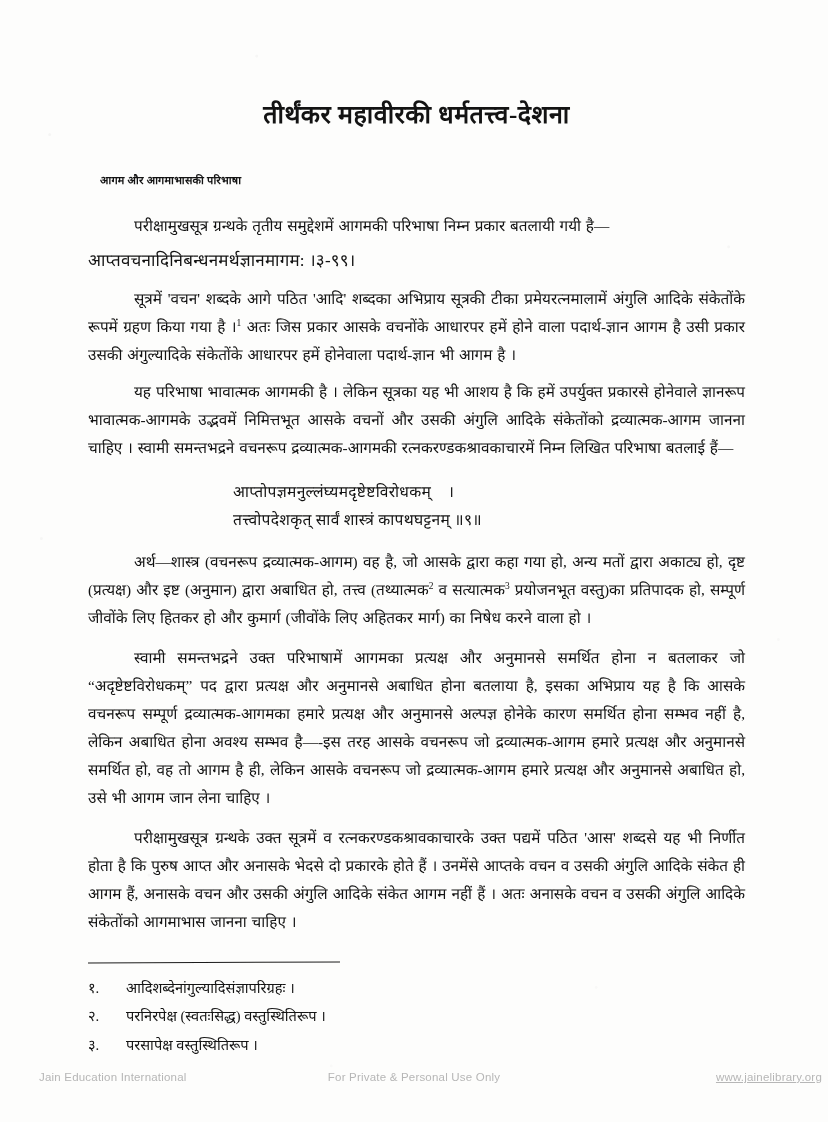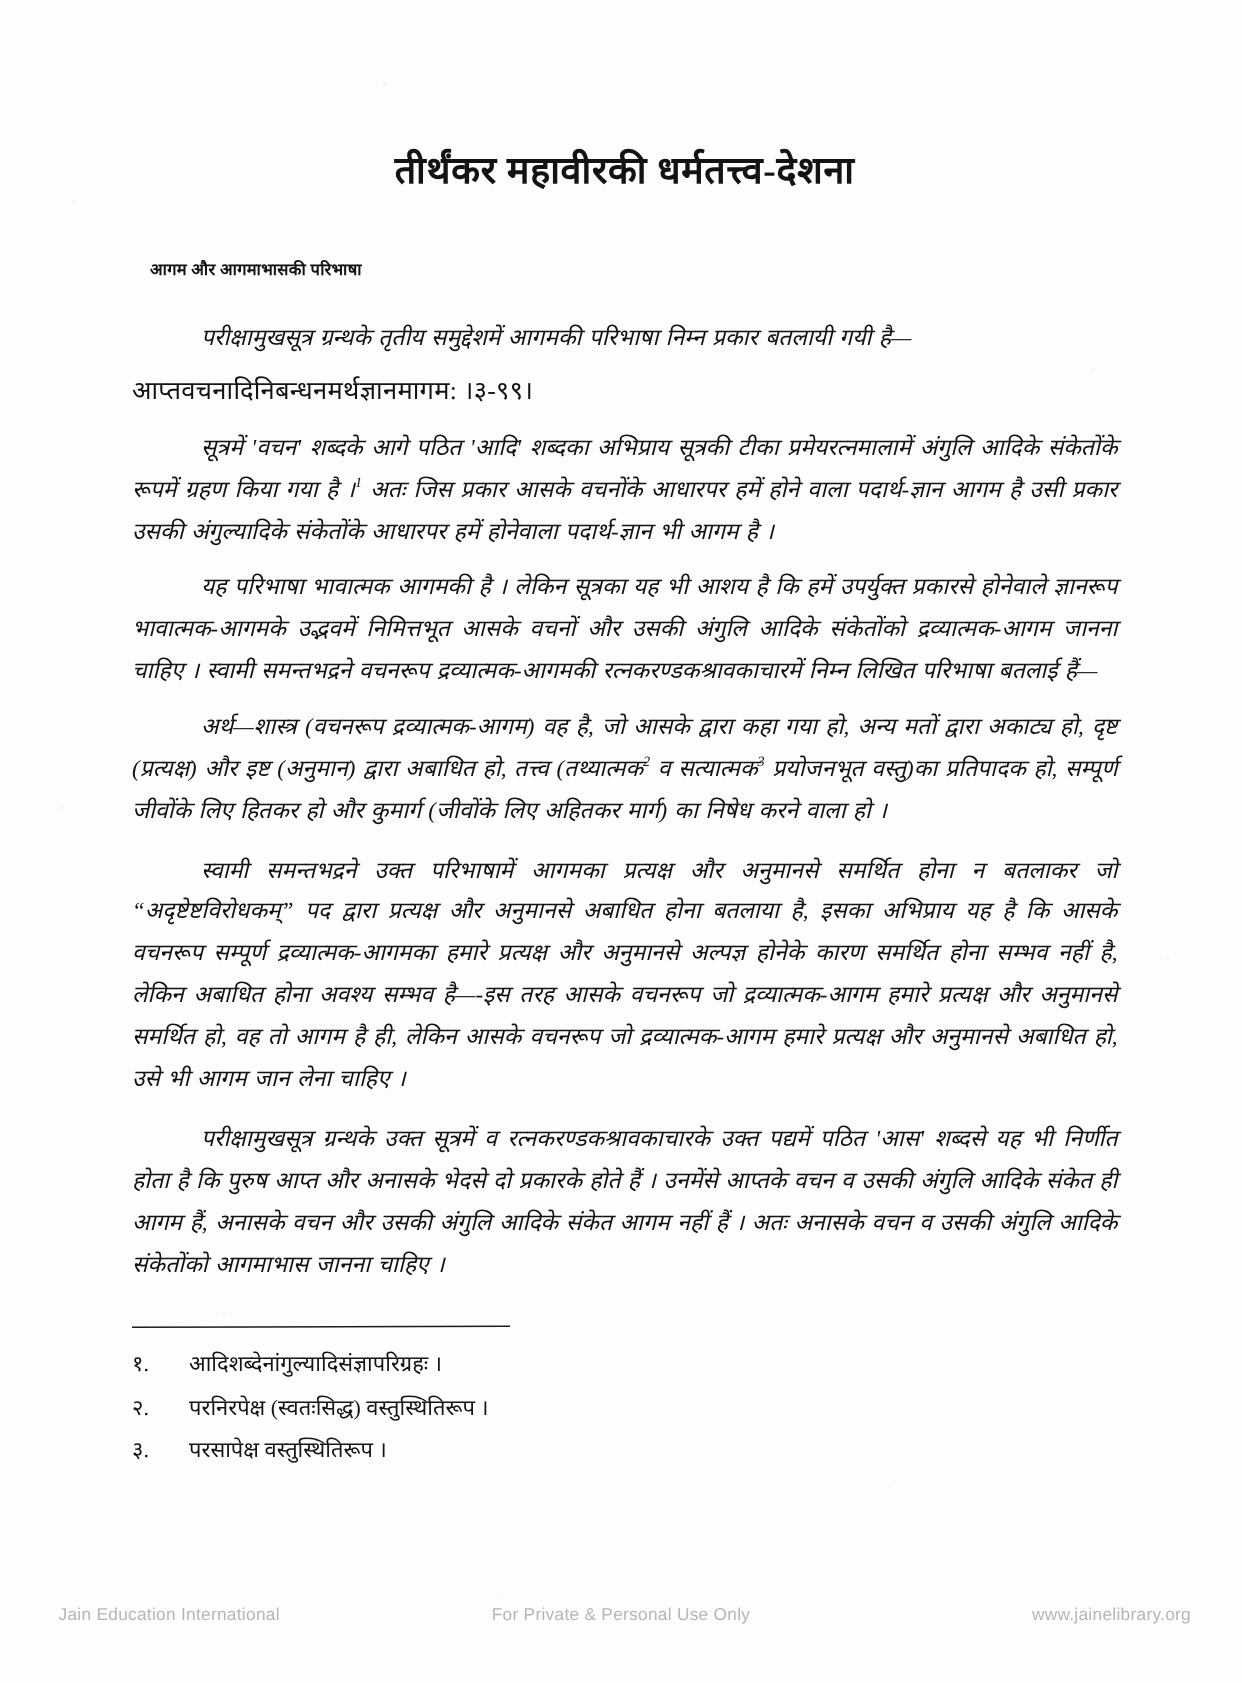--- a/index.html
+++ b/index.html
@@ -65,21 +65,20 @@
 
   p.body {
     margin: 0;
     padding-top: 12px;
     font-size: 15.3px;
     line-height: 1.83;
     color: #121212;
     text-align: justify;
     text-indent: 46px;
     word-spacing: 1px;
-    font-style: italic;
   }
   p.body.tight { padding-top: 9px; }
 
   .sutra {
     margin: 0;
     padding-top: 5px;
     font-size: 17px;
     line-height: 1.83;
     color: #121212;
     text-align: left;
@@ -137,21 +136,21 @@
     height: 22px;
     display: flex;
     align-items: center;
     font-family: "Liberation Sans", sans-serif;
     font-size: 11.5px;
     color: #b6b6b6;
     letter-spacing: 0.2px;
   }
   .footer .f-left  { position: absolute; left: 18px; margin-left: 21px; }
   .footer .f-mid   { position: absolute; left: 50%; transform: translateX(-50%); }
-  .footer .f-right { position: absolute; right: 34px; }
+  .footer .f-right { position: absolute; right: 6px; text-decoration: underline; }
 </style>
 </head>
 <body>
 
 <div class="page">
   <div class="scan-noise"></div>
 
   <div class="sheet">
 
     <h1 class="title">तीर्थंकर महावीरकी धर्मतत्त्व-देशना</h1>
@@ -160,20 +159,24 @@
 
     <p class="body">परीक्षामुखसूत्र ग्रन्थके तृतीय समुद्देशमें आगमकी परिभाषा निम्न प्रकार बतलायी गयी है—</p>
 
     <p class="sutra">आप्तवचनादिनिबन्धनमर्थज्ञानमागम: ।३-९९।</p>
 
 
     <p class="body tight"><span>सूत्रमें 'वचन' शब्दके आगे पठित 'आदि' शब्दका अभिप्राय सूत्रकी टीका प्रमेयरत्नमालामें अंगुलि आदिके संकेतोंके रूपमें ग्रहण किया गया है ।</span><sup>1</sup><span> अतः जिस प्रकार आसके वचनोंके आधारपर हमें होने वाला पदार्थ-ज्ञान आगम है उसी प्रकार उसकी अंगुल्यादिके संकेतोंके आधारपर हमें होनेवाला पदार्थ-ज्ञान भी आगम है ।</span></p>
 
     <p class="body tight">यह परिभाषा भावात्मक आगमकी है । लेकिन सूत्रका यह भी आशय है कि हमें उपर्युक्त प्रकारसे होनेवाले ज्ञानरूप भावात्मक-आगमके उद्भवमें निमित्तभूत आसके वचनों और उसकी अंगुलि आदिके संकेतोंको द्रव्यात्मक-आगम जानना चाहिए । स्वामी समन्तभद्रने वचनरूप द्रव्यात्मक-आगमकी रत्नकरण्डकश्रावकाचारमें निम्न लिखित परिभाषा बतलाई हैं—</p>
 
+    <div class="verse">
+      <span class="vline">आप्तोपज्ञमनुल्लंघ्यमदृष्टेष्टविरोधकम्    ।</span>
+      <span class="vline">तत्त्वोपदेशकृत् सार्वं शास्त्रं कापथघट्टनम् ॥९॥</span>
+    </div>
 
     <p class="body tight"><span>अर्थ—शास्त्र (वचनरूप द्रव्यात्मक-आगम) वह है, जो आसके द्वारा कहा गया हो, अन्य मतों द्वारा अकाट्य हो, दृष्ट (प्रत्यक्ष) और इष्ट (अनुमान) द्वारा अबाधित हो, तत्त्व (तथ्यात्मक</span><sup>2</sup><span> व सत्यात्मक</span><sup>3</sup><span> प्रयोजनभूत वस्तु)का प्रतिपादक हो, सम्पूर्ण जीवोंके लिए हितकर हो और कुमार्ग (जीवोंके लिए अहितकर मार्ग) का निषेध करने वाला हो ।</span></p>
 
     <p class="body">स्वामी समन्तभद्रने उक्त परिभाषामें आगमका प्रत्यक्ष और अनुमानसे समर्थित होना न बतलाकर जो “अदृष्टेष्टविरोधकम्” पद द्वारा प्रत्यक्ष और अनुमानसे अबाधित होना बतलाया है, इसका अभिप्राय यह है कि आसके वचनरूप सम्पूर्ण द्रव्यात्मक-आगमका हमारे प्रत्यक्ष और अनुमानसे अल्पज्ञ होनेके कारण समर्थित होना सम्भव नहीं है, लेकिन अबाधित होना अवश्य सम्भव है—-इस तरह आसके वचनरूप जो द्रव्यात्मक-आगम हमारे प्रत्यक्ष और अनुमानसे समर्थित हो, वह तो आगम है ही, लेकिन आसके वचनरूप जो द्रव्यात्मक-आगम हमारे प्रत्यक्ष और अनुमानसे अबाधित हो, उसे भी आगम जान लेना चाहिए ।</p>
 
     <p class="body">परीक्षामुखसूत्र ग्रन्थके उक्त सूत्रमें व रत्नकरण्डकश्रावकाचारके उक्त पद्यमें पठित 'आस' शब्दसे यह भी निर्णीत होता है कि पुरुष आप्त और अनासके भेदसे दो प्रकारके होते हैं । उनमेंसे आप्तके वचन व उसकी अंगुलि आदिके संकेत ही आगम हैं, अनासके वचन और उसकी अंगुलि आदिके संकेत आगम नहीं हैं । अतः अनासके वचन व उसकी अंगुलि आदिके संकेतोंको आगमाभास जानना चाहिए ।</p>
 
     <hr class="footnote-rule">
 
     <div class="footnotes">

